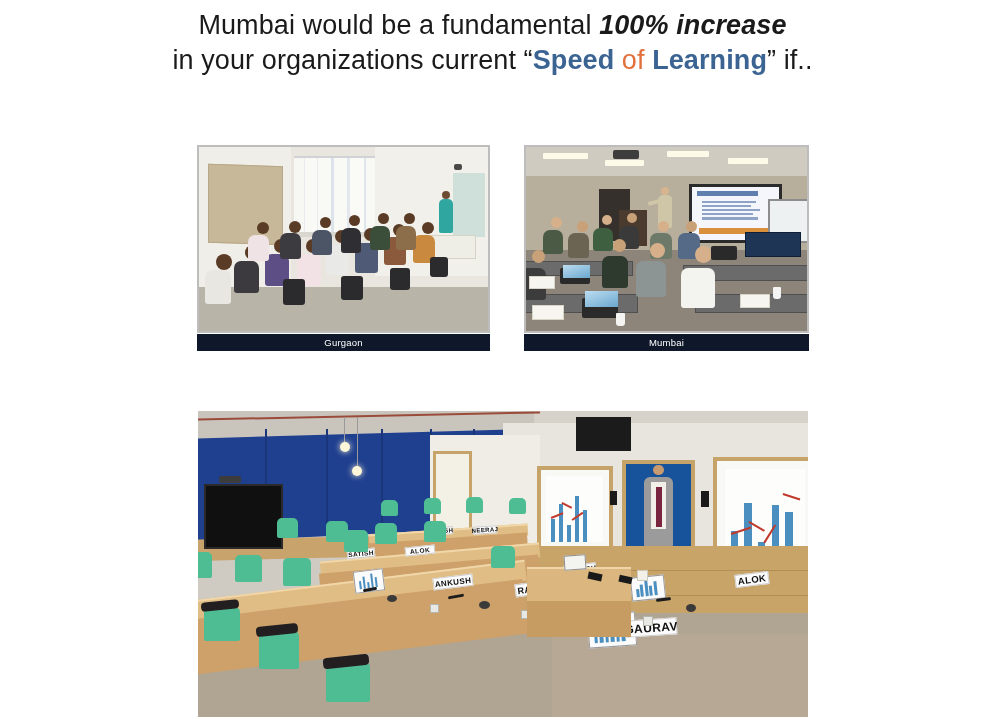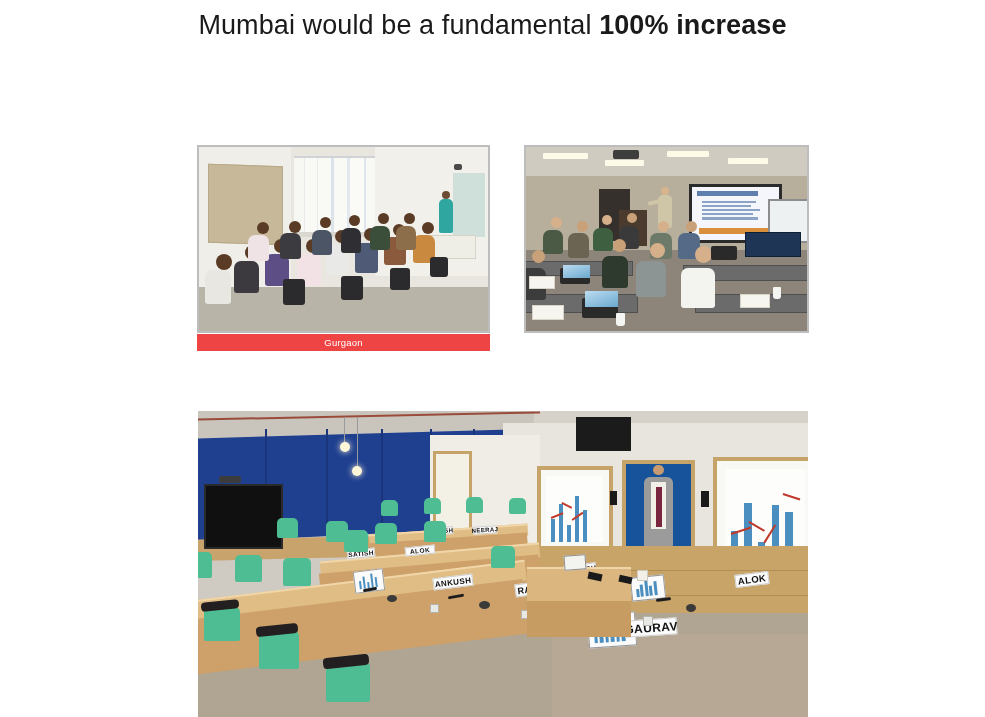--- a/index.html
+++ b/index.html
@@ -24,21 +24,21 @@
     width: 985px;
     text-align: center;
     line-height: 1.28;
   }
   .title-line {
     font-size: 27px;
     color: #1a1a1a;
     letter-spacing: 0.1px;
     white-space: nowrap;
   }
-  .t-bold { font-weight: bold; }
+  .t-bold { font-weight: bold; font-style: italic; }
   .t-blue { color: #3b6493; font-weight: bold; }
   .t-orange { color: #e2703a; }
   .t-quote { color: #1a1a1a; }
 
   
   .callout {
     position: absolute;
     background: #ffffff;
     display: flex;
     align-items: center;
@@ -75,21 +75,21 @@
     inset: 0;
     overflow: hidden;
   }
 
   .frame-gurgaon { left: 197px; top: 145px; width: 293px; height: 188px; }
   .frame-mumbai  { left: 524px; top: 145px; width: 285px; height: 188px; }
   .cap-gurgaon   { left: 197px; top: 334px; width: 293px; height: 17px; }
   .cap-mumbai    { left: 524px; top: 334px; width: 285px; height: 17px; }
   .caption-standalone {
     position: absolute;
-    background: #ef4444;
+    background: #0f172a;
     color: #ffffff;
     font-size: 9.5px;
     display: flex; align-items: center; justify-content: center;
     letter-spacing: 0.2px;
   }
 
   .frame-big { left: 198px; top: 411px; width: 610px; height: 306px; border: none; background: #d8d2c6; }
 
   
   .rm1 { position:absolute; inset:0; background:#e9e6df; }
@@ -191,20 +191,23 @@
   .bar-mini { position:absolute; bottom:0; background:#4a8fc0; }
 </style>
 </head>
 <body>
 
 <div class="slide">
 
   <div class="title-block">
     <div class="title-line">
       <span>Mumbai would be a fundamental </span><span class="t-bold">100% increase</span>
+    </div>
+    <div class="title-line">
+      <span>in your organizations current </span><span class="t-quote">“</span><span class="t-blue">Speed</span><span class="t-orange"> of </span><span class="t-blue">Learning</span><span class="t-quote">”</span><span>  if..</span>
     </div>
   </div>
 
 
   <div class="photo-frame frame-gurgaon">
     <div class="photo-inner rm1">
       <div class="wall-left"></div>
       <div class="board"></div>
       <div class="blind-rail"></div>
       <div class="window"></div>
@@ -311,20 +314,23 @@
       <div class="lap" style="left:20%; top:82%; width:36px; height:20px;"></div>
       <div class="lap-s" style="left:21%; top:78%; width:33px; height:16px;"></div>
       <div class="paper" style="left:1%; top:70%; width:26px; height:13px;"></div>
       <div class="paper" style="left:2%; top:86%; width:32px; height:15px;"></div>
       <div class="paper" style="left:76%; top:80%; width:30px; height:14px;"></div>
       <div class="cup" style="left:32%; top:90%; width:9px; height:13px;"></div>
       <div class="cup" style="left:88%; top:76%; width:8px; height:12px;"></div>
       <div class="lap" style="left:66%; top:54%; width:26px; height:14px;"></div>
     </div>
   </div>
+  <div class="caption-standalone cap-mumbai">
+    <span>Mumbai</span>
+  </div>
 
 
   <div class="photo-frame frame-big">
     <div class="photo-inner rm3">
 
       <div class="ceiling"></div>
       <div class="ceiling2"></div>
       <div class="redline"></div>
 
       <div class="bluewall"></div>

